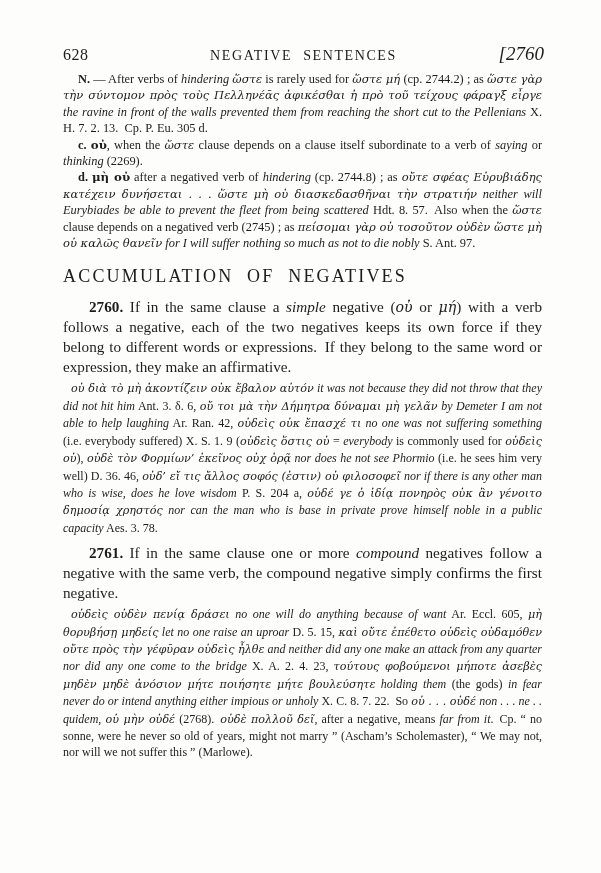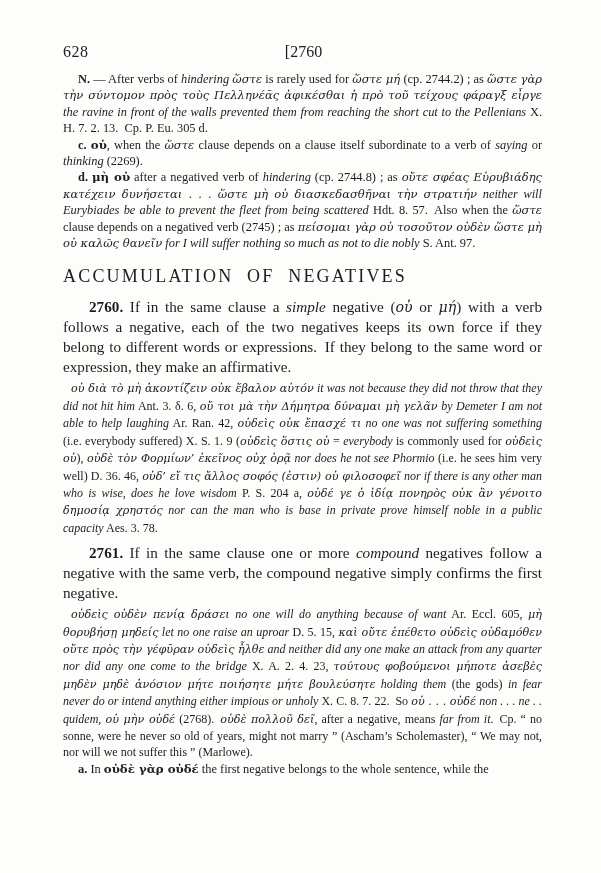--- a/index.html
+++ b/index.html
@@ -19,21 +19,21 @@
     position: absolute;
     top: 43px;
     left: 63px;
     right: 57px;
     display: grid;
     grid-template-columns: 1fr auto 1fr;
     align-items: baseline;
   }
   .pageno  { font-size: 16px; letter-spacing: 0.5px; justify-self: start; }
   .rtitle  { font-size: 14px; letter-spacing: 1.6px; word-spacing: 6px; justify-self: center; }
-  .cref    { font-size: 16px; justify-self: end; }
+  .cref    { font-size: 19px; justify-self: end; font-style: italic; }
 
   .text-block {
     position: absolute;
     top: 71px;
     left: 63px;
     width: 479px;
   }
 
   .text-block p {
     margin: 0;
@@ -71,26 +71,26 @@
   .r-b { font-weight: bold; }
   .r-g { font-style: italic; font-family: "DejaVu Serif", serif; font-size: 0.93em; }
   .r-bg { font-weight: bold; font-family: "DejaVu Serif", serif; font-size: 0.95em; }
 </style>
 </head>
 <body>
 
 <div class="page">
   <div class="running-head">
     <span class="pageno">628</span>
+    <span class="rtitle">NEGATIVE SENTENCES</span>
     <span class="cref">[2760</span>
   </div>
   <div class="text-block">
       <p class="small"><span class="r-b">N.</span><span class="r-n"> — After verbs of </span><span class="r-i">hindering</span><span class="r-n"> </span><span class="r-g">ὥστε</span><span class="r-n"> is rarely used for </span><span class="r-g">ὥστε μή</span><span class="r-n"> (cp. 2744.2) ; as </span><span class="r-g">ὥστε γὰρ τὴν σύντομον πρὸς τοὺς Πελληνέᾱς ἀφικέσθαι ἡ πρὸ τοῦ τείχους φάραγξ εἶργε</span><span class="r-i"> the ravine in front of the walls prevented them from reaching the short cut to the Pellenians</span><span class="r-n"> X. H. 7. 2. 13. Cp. P. Eu. 305 d.</span></p>
       <p class="small"><span class="r-b">c. </span><span class="r-bg">οὐ</span><span class="r-n">, when the </span><span class="r-g">ὥστε</span><span class="r-n"> clause depends on a clause itself subordinate to a verb of </span><span class="r-i">saying</span><span class="r-n"> or </span><span class="r-i">thinking</span><span class="r-n"> (2269).</span></p>
       <p class="small"><span class="r-b">d. </span><span class="r-bg">μὴ οὐ</span><span class="r-n"> after a negatived verb of </span><span class="r-i">hindering</span><span class="r-n"> (cp. 2744.8) ; as </span><span class="r-g">οὔτε σφέας Εὐρυβιάδης κατέχειν δυνήσεται . . . ὥστε μὴ οὐ διασκεδασθῆναι τὴν στρατιήν</span><span class="r-i"> neither will Eurybiades be able to prevent the fleet from being scattered</span><span class="r-n"> Hdt. 8. 57. Also when the </span><span class="r-g">ὥστε</span><span class="r-n"> clause depends on a negatived verb (2745) ; as </span><span class="r-g">πείσομαι γὰρ οὐ τοσοῦτον οὐδὲν ὥστε μὴ οὐ καλῶς θανεῖν</span><span class="r-i"> for I will suffer nothing so much as not to die nobly</span><span class="r-n"> S. Ant. 97.</span></p>
       <div class="section-heading">ACCUMULATION OF NEGATIVES</div>
       <p class="main"><span class="r-b">2760.</span><span class="r-n"> If in the same clause a </span><span class="r-i">simple</span><span class="r-n"> negative (</span><span class="r-g">οὐ</span><span class="r-n"> or </span><span class="r-g">μή</span><span class="r-n">) with a verb follows a negative, each of the two negatives keeps its own force if they belong to different words or expressions. If they belong to the same word or expression, they make an affirmative.</span></p>
       <p class="quote"><span class="r-g">οὐ διὰ τὸ μὴ ἀκοντίζειν οὐκ ἔβαλον αὐτόν</span><span class="r-i"> it was not because they did not throw that they did not hit him</span><span class="r-n"> Ant. 3. δ. 6, </span><span class="r-g">οὔ τοι μὰ τὴν Δήμητρα δύναμαι μὴ γελᾶν</span><span class="r-i"> by Demeter I am not able to help laughing</span><span class="r-n"> Ar. Ran. 42, </span><span class="r-g">οὐδεὶς οὐκ ἔπασχέ τι</span><span class="r-i"> no one was not suffering something</span><span class="r-n"> (i.e. everybody suffered) X. S. 1. 9 (</span><span class="r-g">οὐδεὶς ὅστις οὐ</span><span class="r-n"> = </span><span class="r-i">everybody</span><span class="r-n"> is commonly used for </span><span class="r-g">οὐδεὶς οὐ</span><span class="r-n">), </span><span class="r-g">οὐδὲ τὸν Φορμίων’ ἐκεῖνος οὐχ ὁρᾷ</span><span class="r-i"> nor does he not see Phormio</span><span class="r-n"> (i.e. he sees him very well) D. 36. 46, </span><span class="r-g">οὐδ’ εἴ τις ἄλλος σοφός (ἐστιν) οὐ φιλοσοφεῖ</span><span class="r-i"> nor if there is any other man who is wise, does he love wisdom</span><span class="r-n"> P. S. 204 a, </span><span class="r-g">οὐδέ γε ὁ ἰδίᾳ πονηρὸς οὐκ ἂν γένοιτο δημοσίᾳ χρηστός</span><span class="r-i"> nor can the man who is base in private prove himself noble in a public capacity</span><span class="r-n"> Aes. 3. 78.</span></p>
       <p class="main"><span class="r-b">2761.</span><span class="r-n"> If in the same clause one or more </span><span class="r-i">compound</span><span class="r-n"> negatives follow a negative with the same verb, the compound negative simply confirms the first negative.</span></p>
       <p class="quote"><span class="r-g">οὐδεὶς οὐδὲν πενίᾳ δράσει</span><span class="r-i"> no one will do anything because of want</span><span class="r-n"> Ar. Eccl. 605, </span><span class="r-g">μὴ θορυβήσῃ μηδείς</span><span class="r-i"> let no one raise an uproar</span><span class="r-n"> D. 5. 15, </span><span class="r-g">καὶ οὔτε ἐπέθετο οὐδεὶς οὐδαμόθεν οὔτε πρὸς τὴν γέφῡραν οὐδεὶς ἦλθε</span><span class="r-i"> and neither did any one make an attack from any quarter nor did any one come to the bridge</span><span class="r-n"> X. A. 2. 4. 23, </span><span class="r-g">τούτους φοβούμενοι μήποτε ἀσεβὲς μηδὲν μηδὲ ἀνόσιον μήτε ποιήσητε μήτε βουλεύσητε</span><span class="r-i"> holding them</span><span class="r-n"> (the gods) </span><span class="r-i">in fear never do or intend anything either impious or unholy</span><span class="r-n"> X. C. 8. 7. 22. So </span><span class="r-g">οὐ . . . οὐδέ</span><span class="r-i"> non . . . ne . . quidem</span><span class="r-n">, </span><span class="r-g">οὐ μὴν οὐδέ</span><span class="r-n"> (2768). </span><span class="r-g">οὐδὲ πολλοῦ δεῖ</span><span class="r-n">, after a negative, means </span><span class="r-i">far from it</span><span class="r-n">. Cp. “ no sonne, were he never so old of years, might not marry ” (Ascham’s Scholemaster), “ We may not, nor will we not suffer this ” (Marlowe).</span></p>
-      <p class="small"><span class="r-b">a.</span><span class="r-n"> In </span><span class="r-bg">οὐδὲ γὰρ οὐδέ</span><span class="r-n"> the first negative belongs to the whole sentence, while the</span></p>
     </div>
 </div>
 
 </body></html>

